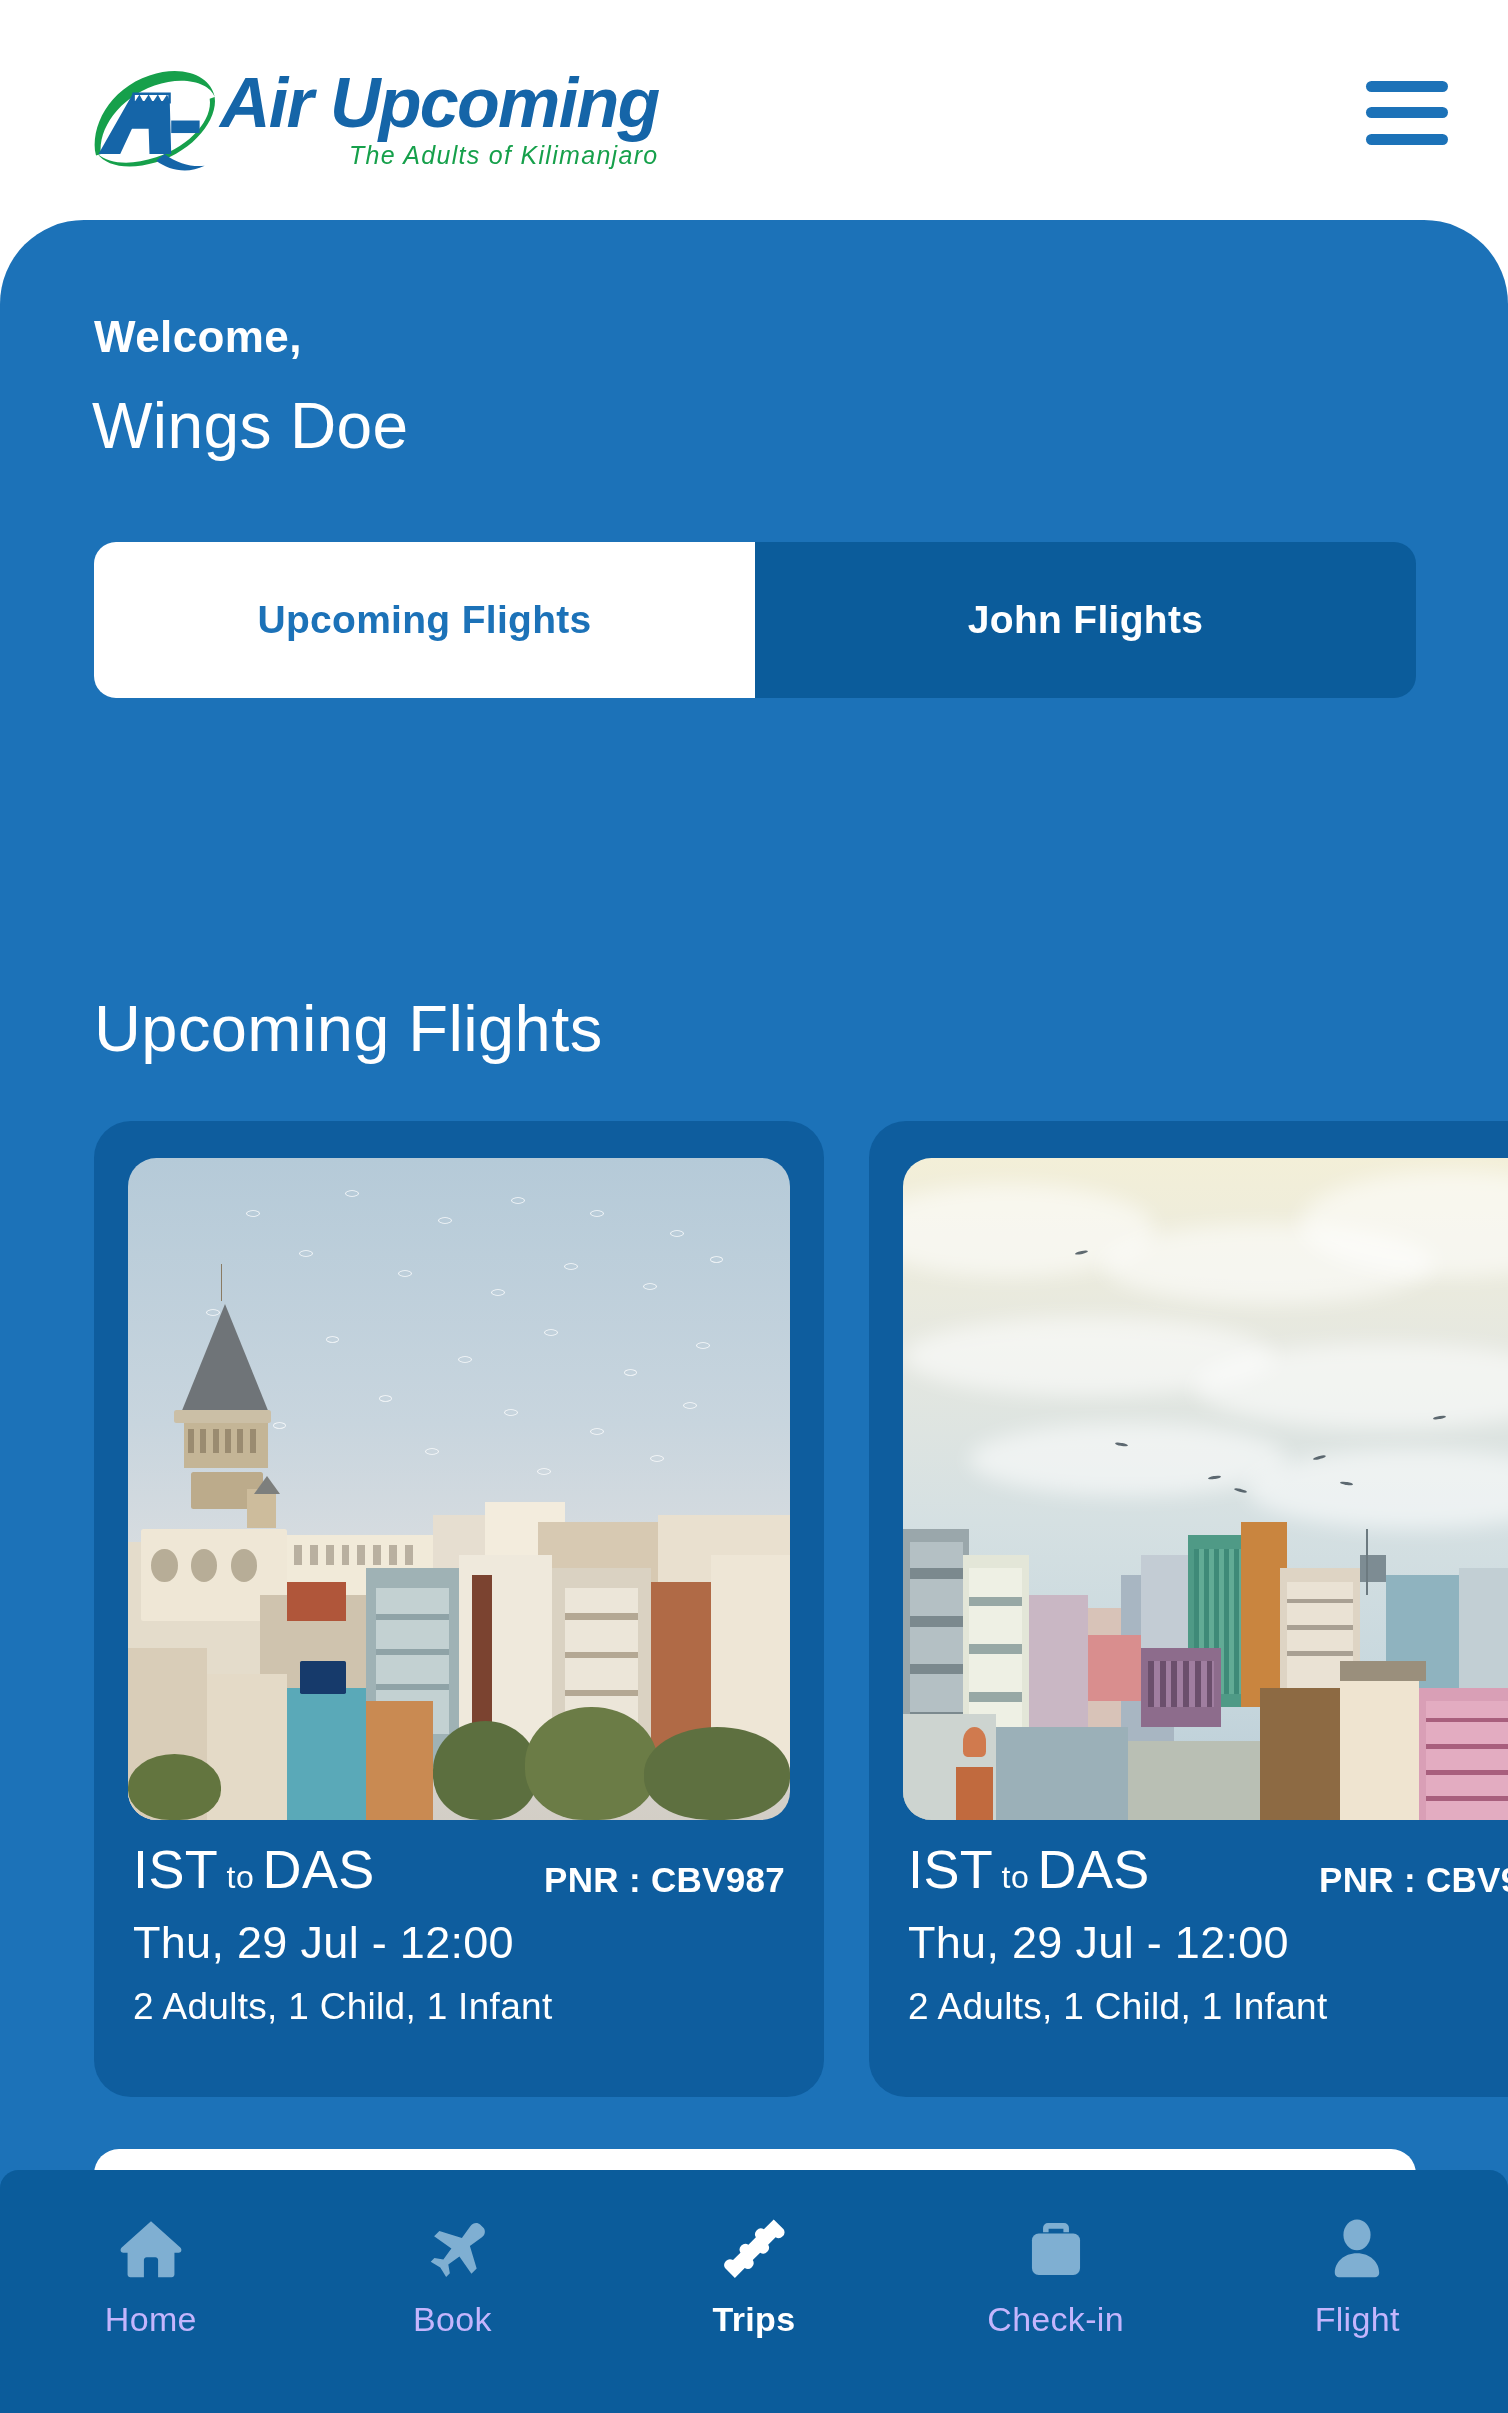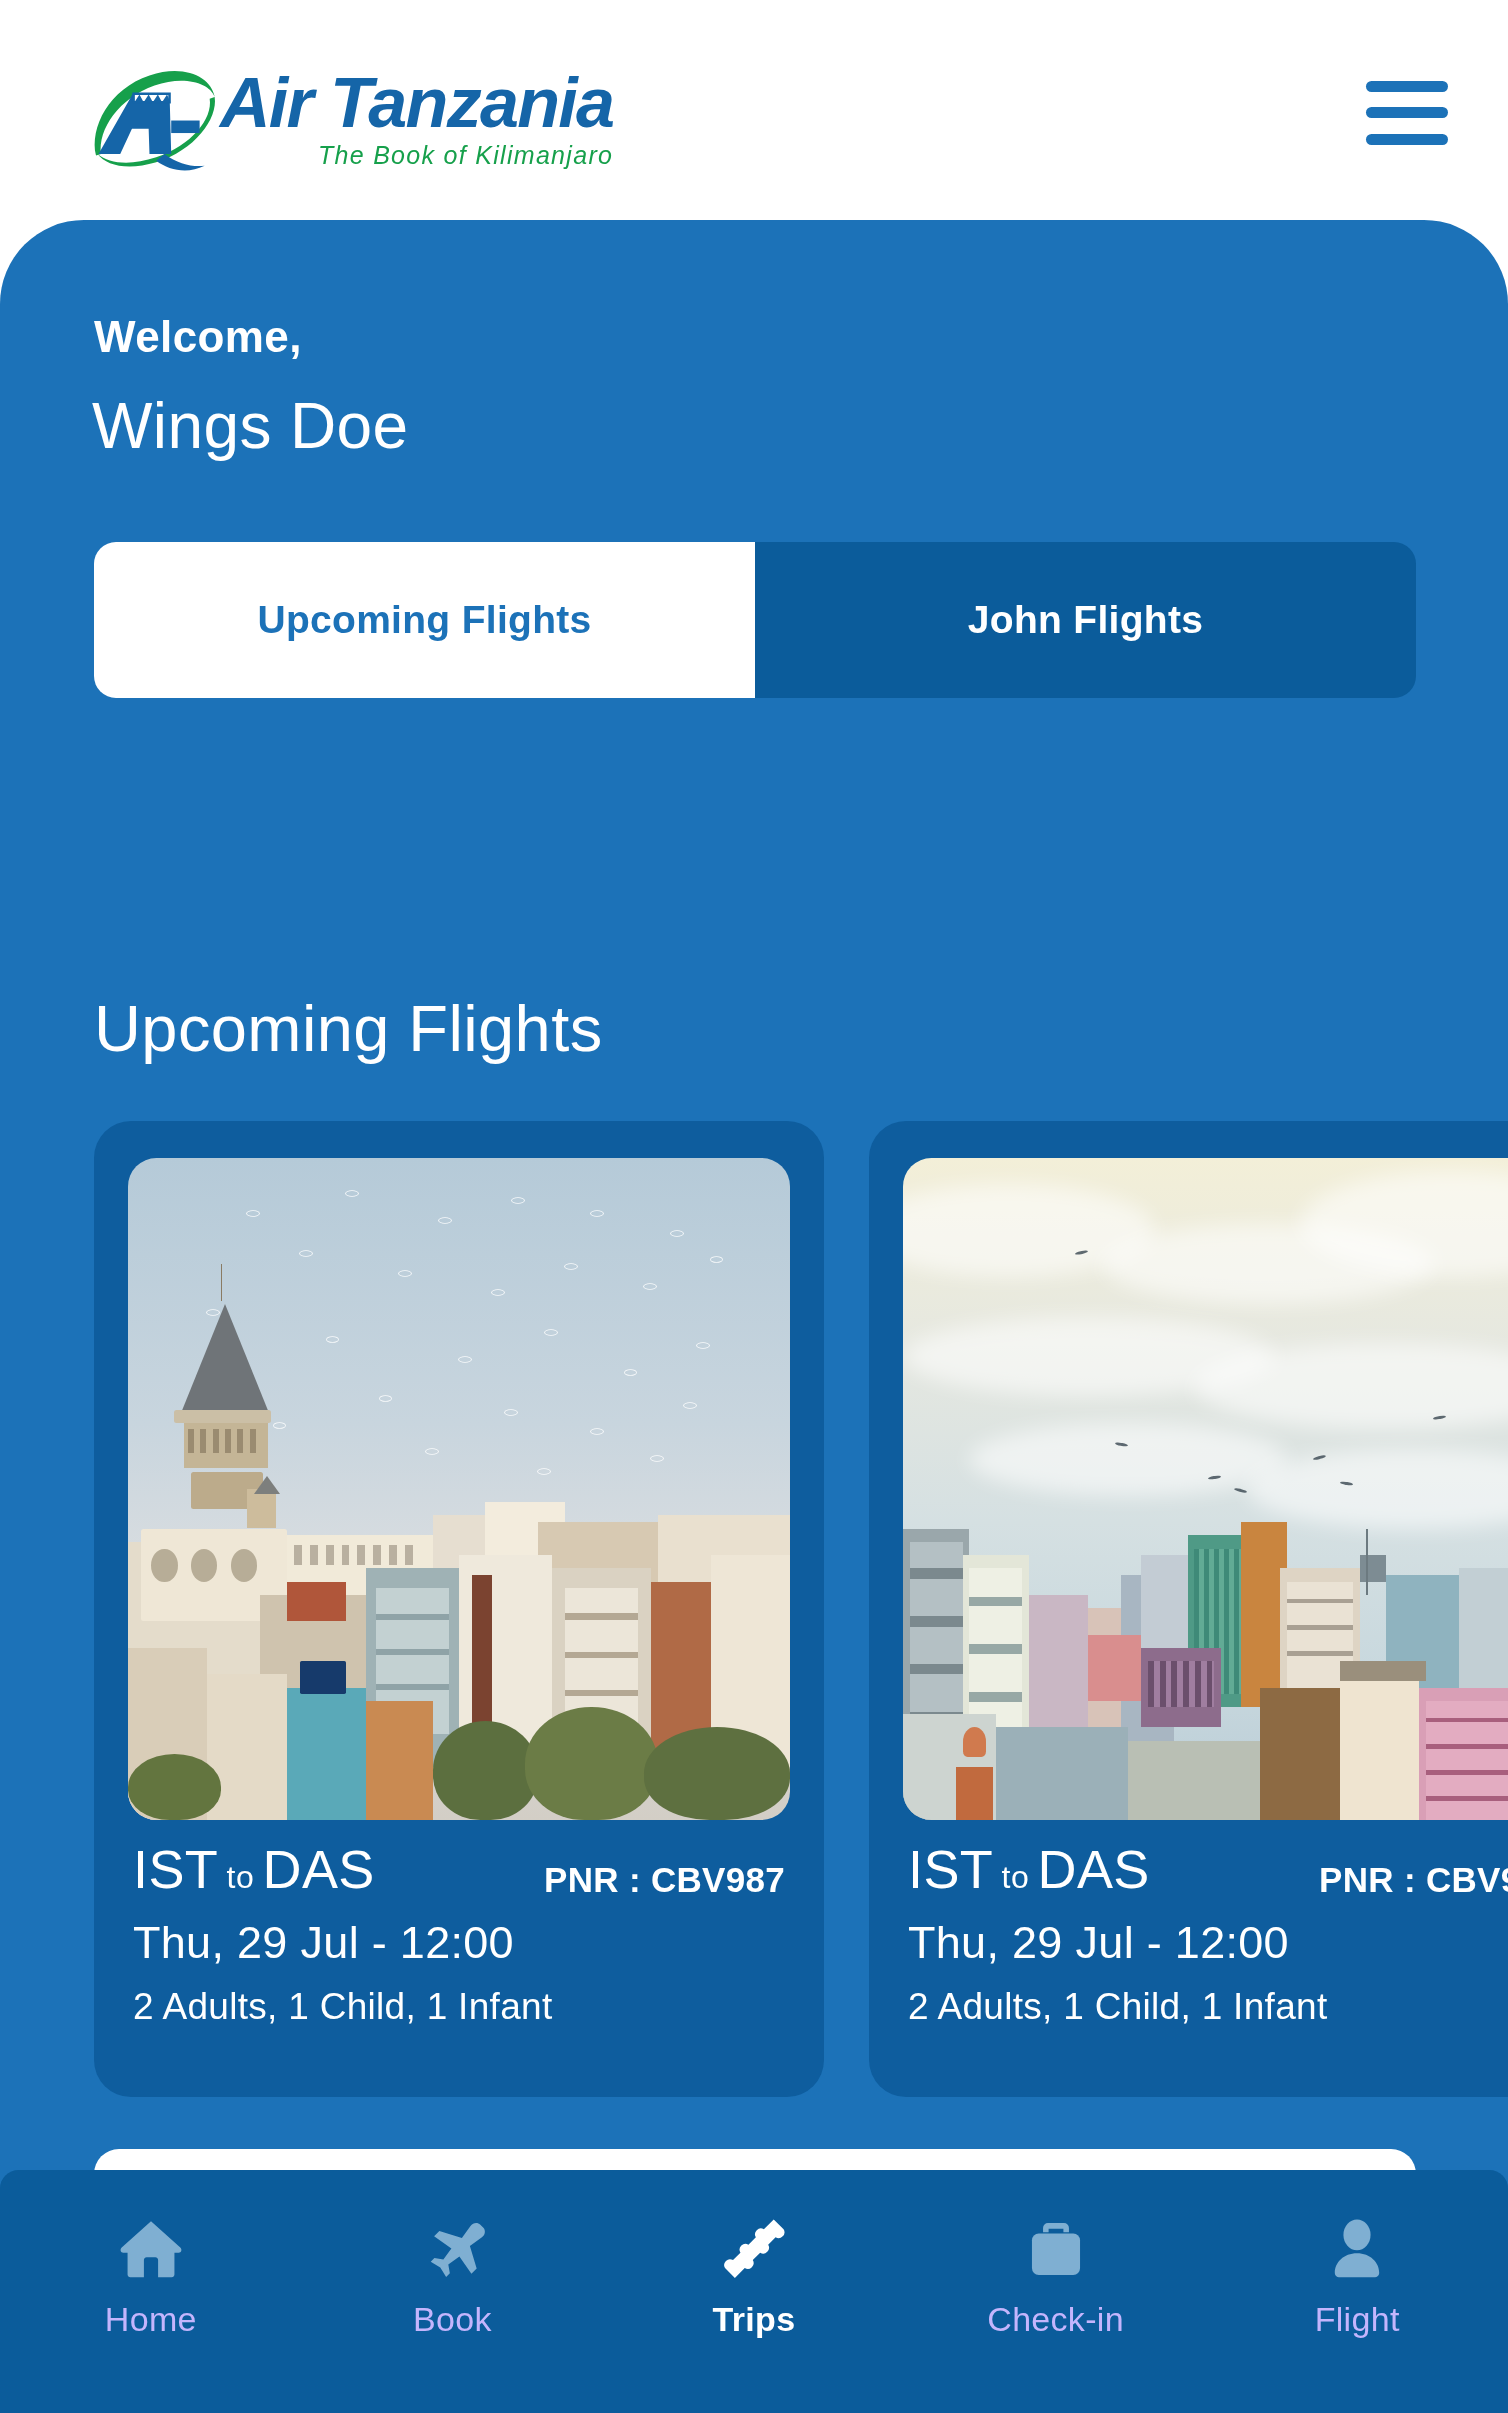--- a/index.html
+++ b/index.html
@@ -128,22 +128,22 @@
     <svg class="logo-mark" viewBox="0 0 168 140">
       <path d="M14 118 C6 84 30 38 78 22 C120 8 152 24 156 48 C150 30 118 22 84 34 C42 49 16 86 20 116 Z" fill="#16A04B"></path>
       <path d="M156 48 C160 74 132 112 86 126 C52 136 26 130 16 116 C30 128 56 130 86 120 C128 106 154 74 150 50 Z" fill="#16A04B"></path>
       <path d="M58 44 h44 l2 72 h-26 l-1 -30 h-20 l-14 30 h-26 Z" fill="#1565A8"></path>
       <path d="M59 44 h43 v10 h-43 Z" fill="#ffffff" stroke="#1565A8" stroke-width="3"></path>
       <path d="M60 54 l6 -9 l5 9 l6 -9 l5 9 l6 -9 l5 9 l6 -9 l4 9 Z" fill="#1565A8"></path>
       <rect x="104" y="76" width="34" height="15" fill="#1565A8"></rect>
       <path d="M96 116 c16 12 34 16 48 14 c-20 10 -42 6 -58 -6 Z" fill="#1565A8"></path>
     </svg>
     <div class="logo-text">
-      <div class="logo-name">Air Tanzania</div>
-      <div class="logo-tagline">The Book of Kilimanjaro</div>
+      <div class="logo-name">Air Upcoming</div>
+      <div class="logo-tagline">The Adults of Kilimanjaro</div>
     </div>
   </div>
   <div class="hamburger">
     <span></span>
     <span></span>
     <span></span>
   </div>
 </div>
 
 <div class="panel">

